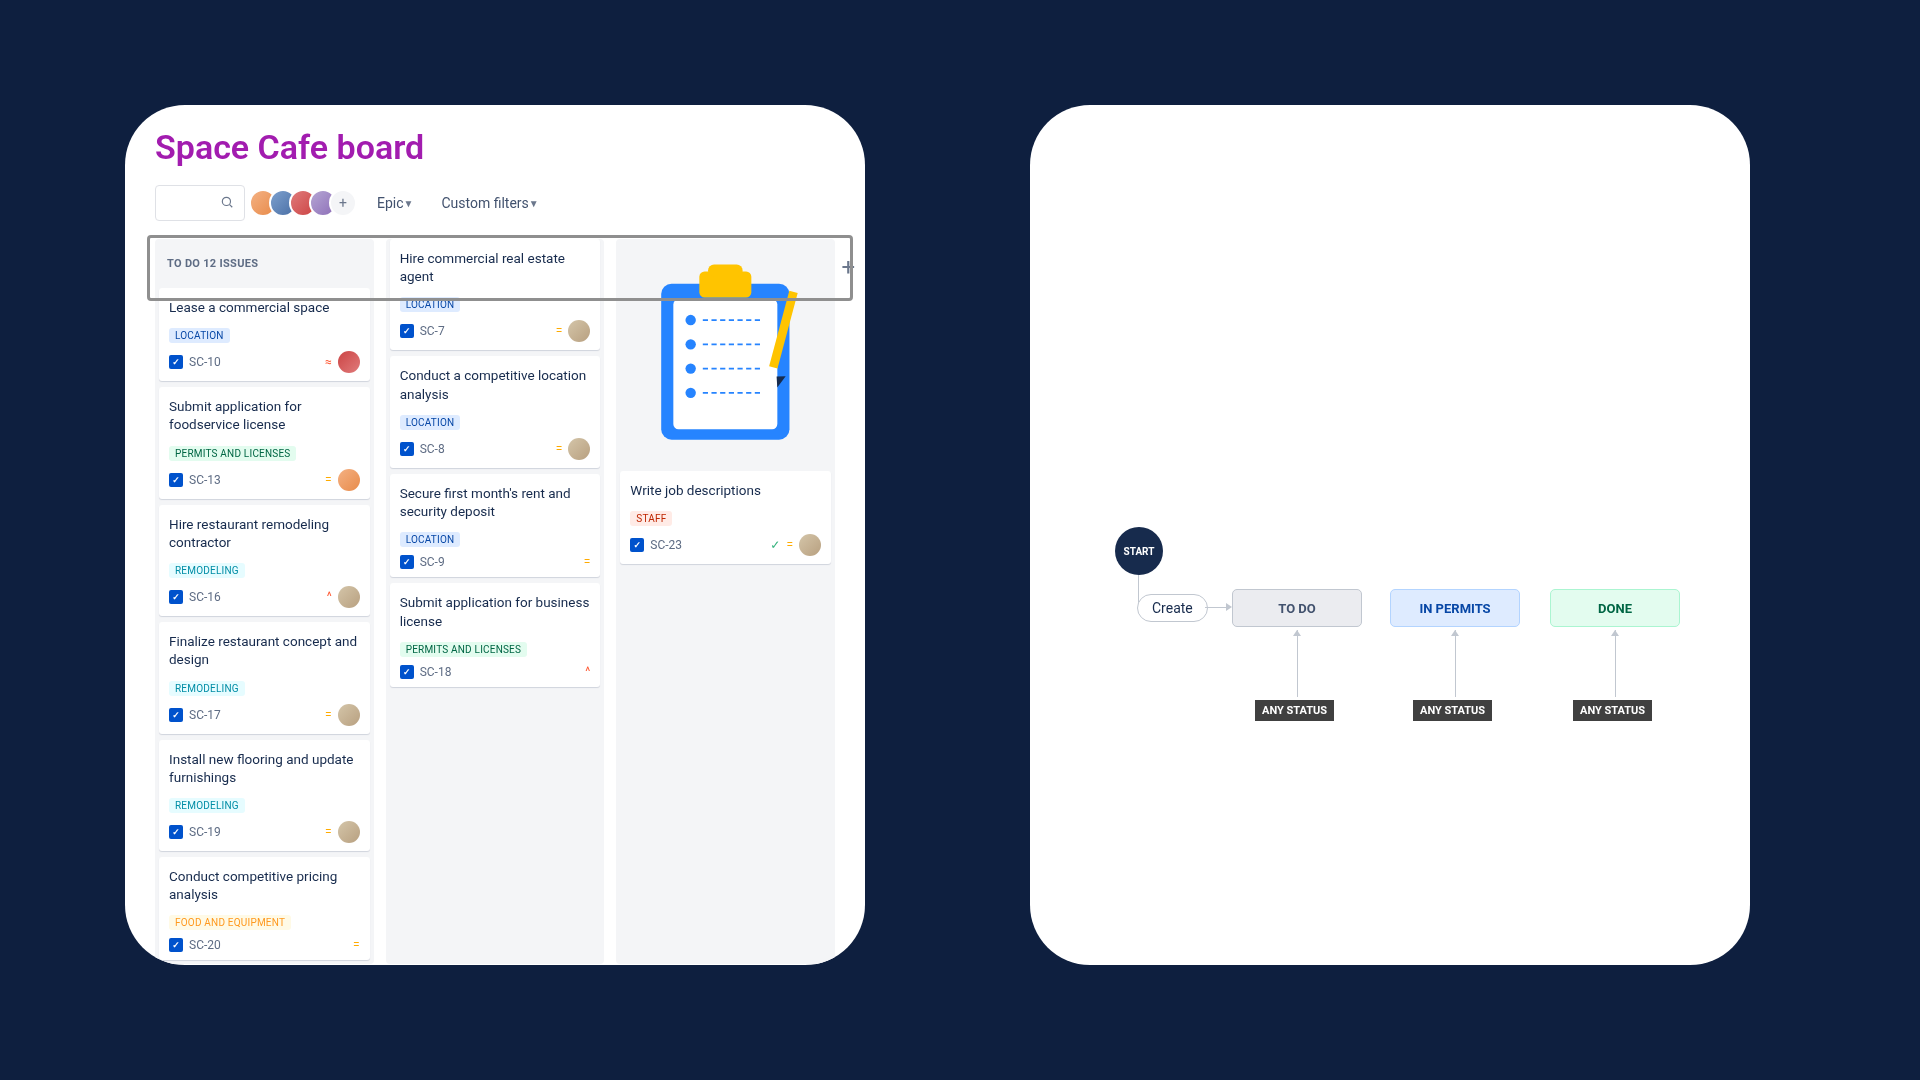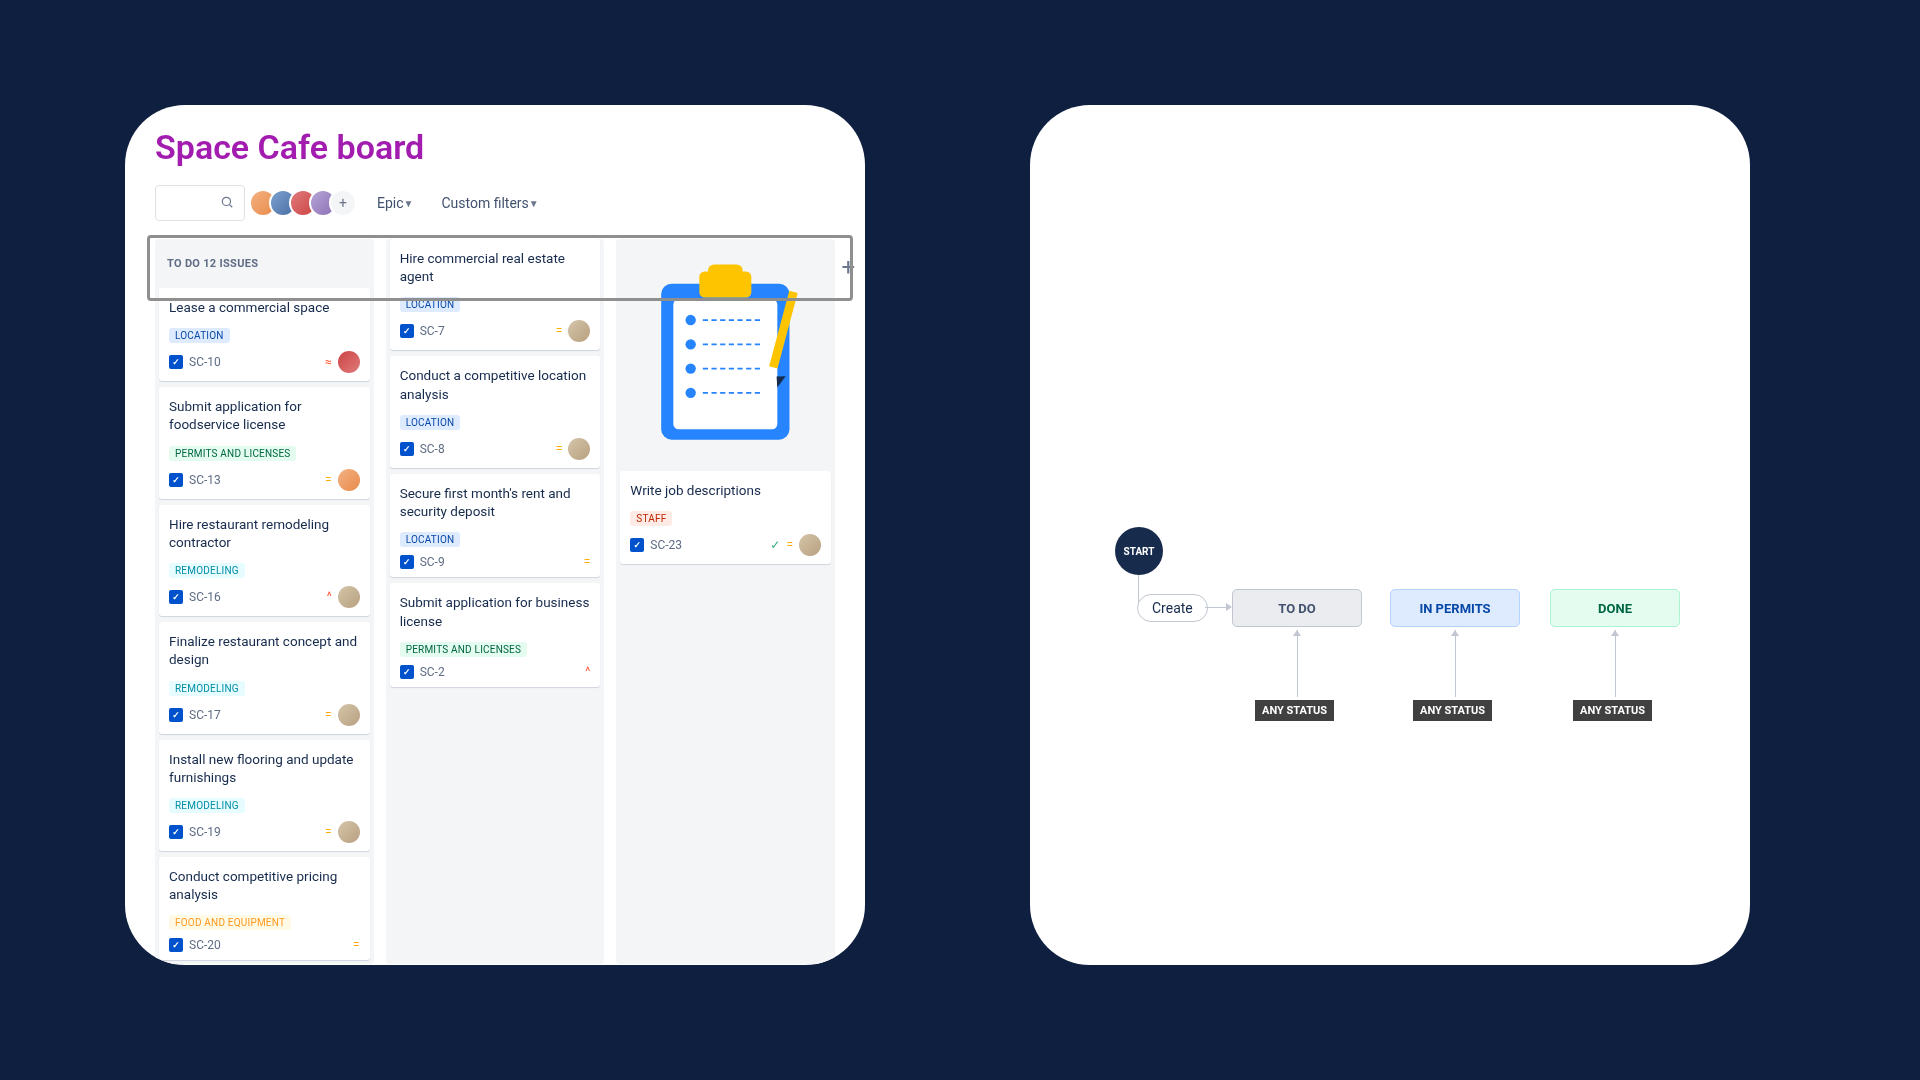--- a/index.html
+++ b/index.html
@@ -240,21 +240,21 @@
                   <span class="task-icon"></span>
                   <span class="issue-key">SC-9</span>
                 </div>
                 <div class="card-right">
                   <span class="prio prio-med">=</span>
                 </div>
               </div></div>
             <div class="card"><div class="card-title">Submit application for business license</div><span class="tag tag-permits">PERMITS AND LICENSES</span><div class="card-footer">
                 <div class="card-left">
                   <span class="task-icon"></span>
-                  <span class="issue-key">SC-2</span>
+                  <span class="issue-key">SC-18</span>
                 </div>
                 <div class="card-right">
                   <span class="prio prio-high">^</span>
                 </div>
               </div></div>
           </div>
       </div>
 
       <div class="col">
         <div class="done-img">

